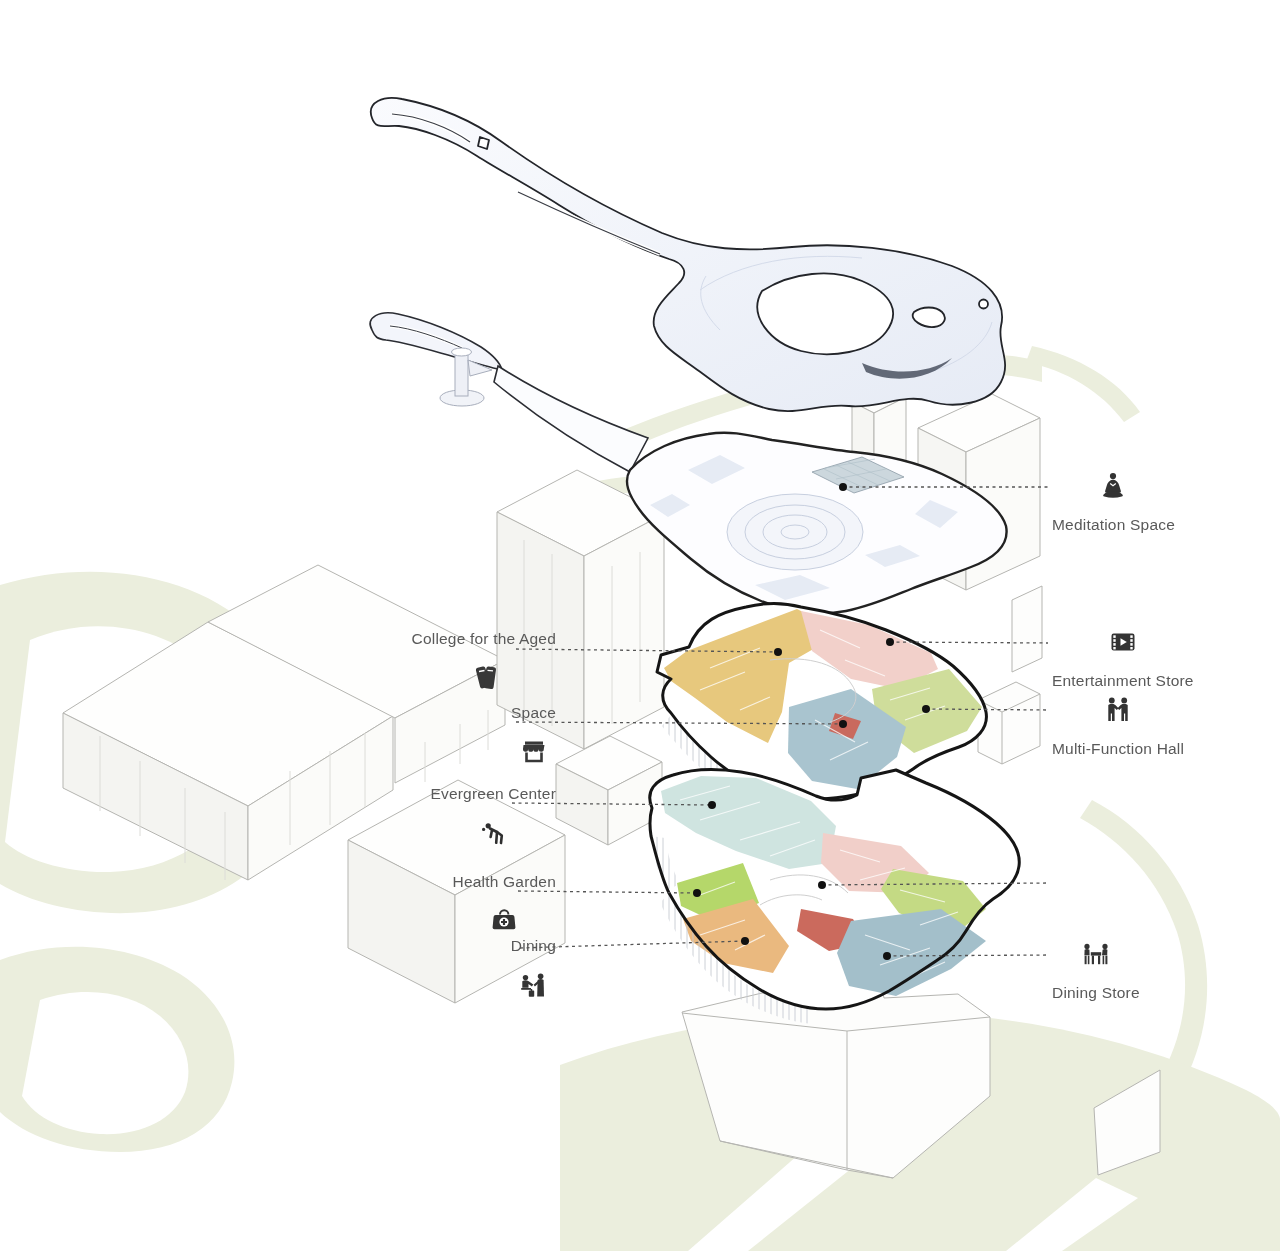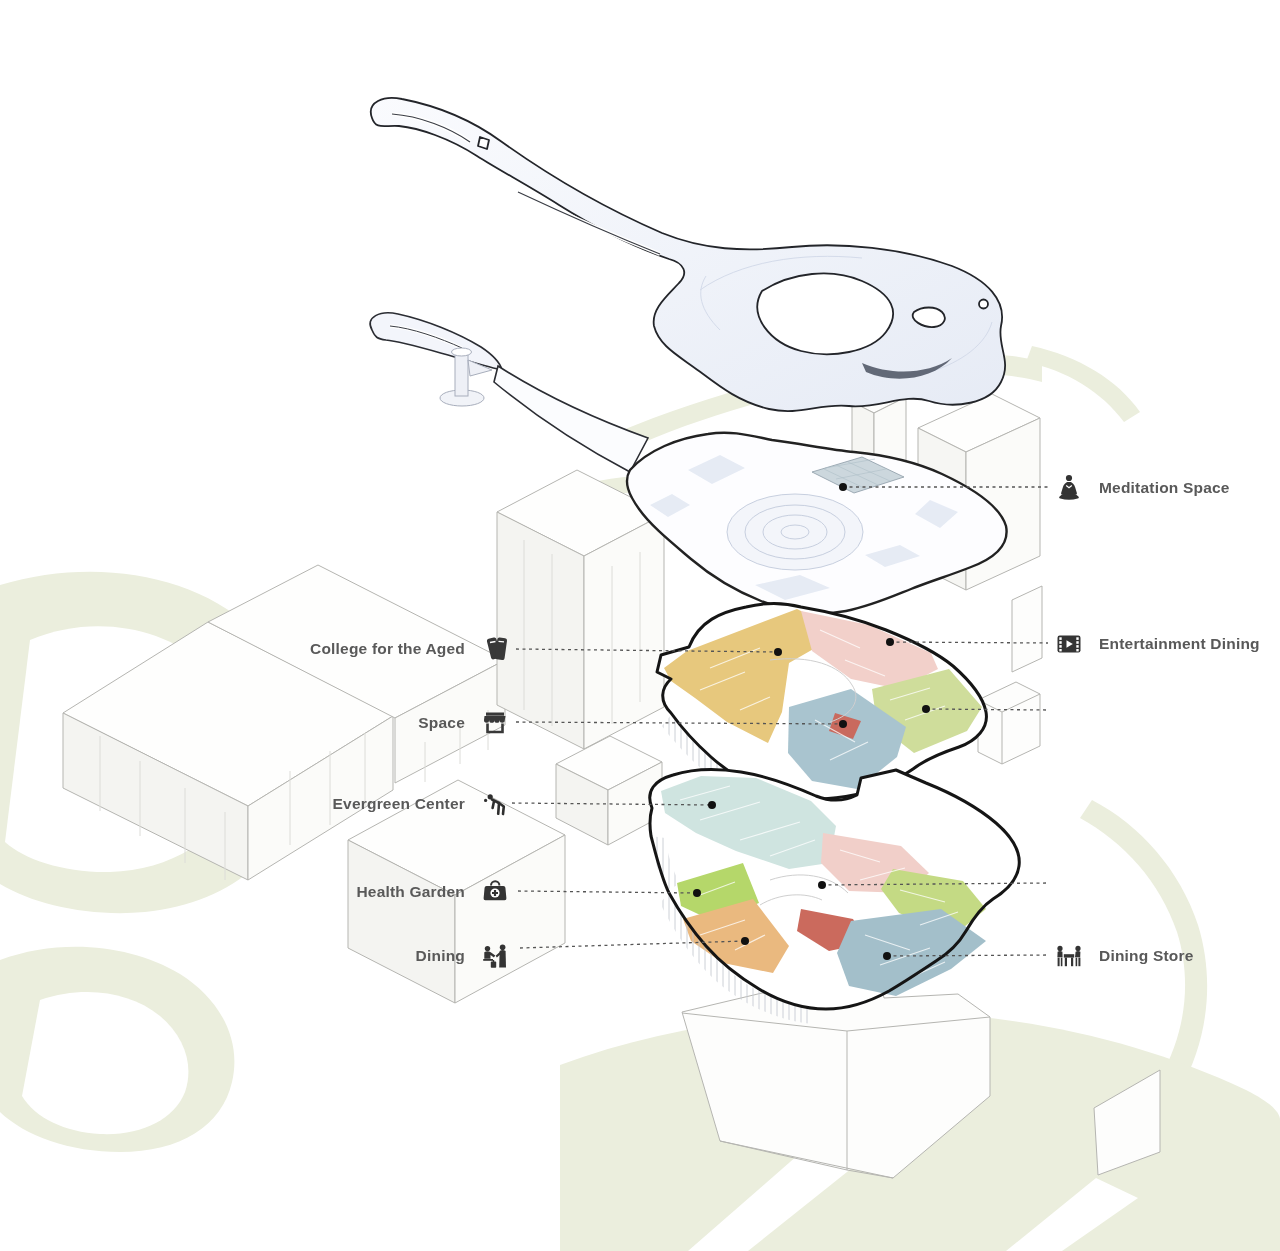--- a/index.html
+++ b/index.html
@@ -1,21 +1,21 @@
 <!DOCTYPE html>
 <html><head>
 <meta charset="utf-8">
 <style>
   html,body{margin:0;padding:0;background:#ffffff;}
   body{width:1280px;height:1251px;font-family:"Liberation Sans",sans-serif;}
   .stage{position:relative;width:1280px;height:1251px;overflow:hidden;background:#ffffff;}
   .scene{position:absolute;left:0;top:0;}
   .lbl{position:absolute;display:flex;align-items:center;gap:13px;height:38px;}
-  .lbl.left{right:768px;flex-direction:row;font-weight:bold;}
-  .lbl.right{left:1052px;flex-direction:row;font-weight:bold;}
+  .lbl.left{right:724px;flex-direction:column;}
+  .lbl.right{left:1052px;flex-direction:column;}
   .txt{font-size:15.5px;color:#595959;white-space:nowrap;letter-spacing:.2px;}
   .ic{width:34px;height:34px;display:inline-block;flex:0 0 34px;}
   .ic svg{width:34px;height:34px;display:block;}
 </style>
 </head>
 <body>
 
 <div class="stage">
 <svg class="scene" width="1280" height="1251" viewBox="0 0 1280 1251">
   <defs>
@@ -317,21 +317,32 @@
             <rect x="7.3" y="18.1" width="2.4" height="2.6"></rect>
             <rect x="7.3" y="22" width="2.4" height="2.4"></rect>
         <rect x="24.3" y="10.3" width="2.4" height="2.6"></rect>
             <rect x="24.3" y="14.2" width="2.4" height="2.6"></rect>
             <rect x="24.3" y="18.1" width="2.4" height="2.6"></rect>
             <rect x="24.3" y="22" width="2.4" height="2.4"></rect>
         <path d="M14.5 13.2 L20.8 17 L14.5 20.8 Z"></path>
       </g>
     </svg>
   </span>
-  <span class="txt">Entertainment Dining</span>
+  <span class="txt">Entertainment Store</span>
+</div>
+<div class="lbl right" style="top:693px">
+  <span class="ic">
+    <svg viewBox="0 0 34 34" fill="#333333">
+      <circle cx="10.8" cy="7.4" r="2.9"></circle>
+          <circle cx="23.2" cy="7.4" r="2.9"></circle>
+      <path d="M7.3 12 q3.5 -2.6 7 0 l3.2 3.2 -1.7 1.9 -2.2 -2.2 V28 h-2.6 v-7.4 h-1.2 V28 H7.3 Z"></path>
+      <path d="M7.3 12 q3.5 -2.6 7 0 l3.2 3.2 -1.7 1.9 -2.2 -2.2 V28 h-2.6 v-7.4 h-1.2 V28 H7.3 Z" transform="translate(34,0) scale(-1,1)"></path>
+    </svg>
+  </span>
+  <span class="txt">Multi-Function Hall</span>
 </div>
 <div class="lbl right" style="top:937px">
   <span class="ic">
     <svg viewBox="0 0 34 34" fill="#343434">
       <circle cx="8" cy="9.4" r="2.6"></circle>
       <path d="M5.6 12.8 q2.4 -1.6 4.8 0 l.2 5.4 H5.4 Z"></path>
       <rect x="5.6" y="18.6" width="2" height="8.6"></rect>
           <rect x="8.8" y="18.6" width="1.6" height="8.6"></rect>
       <circle cx="26" cy="9.4" r="2.6"></circle>
       <path d="M23.6 12.8 q2.4 -1.6 4.8 0 l-.2 5.4 h-5.2 Z"></path>

